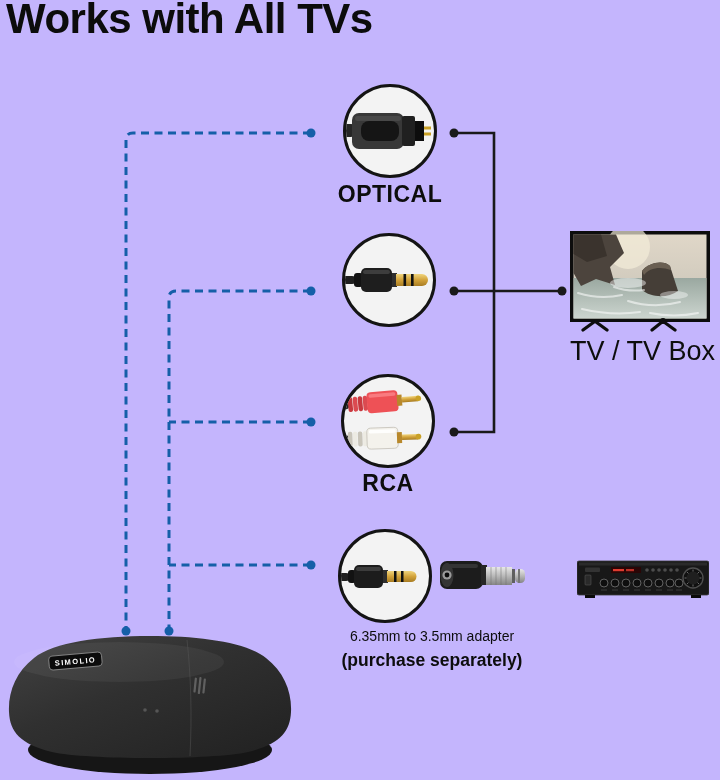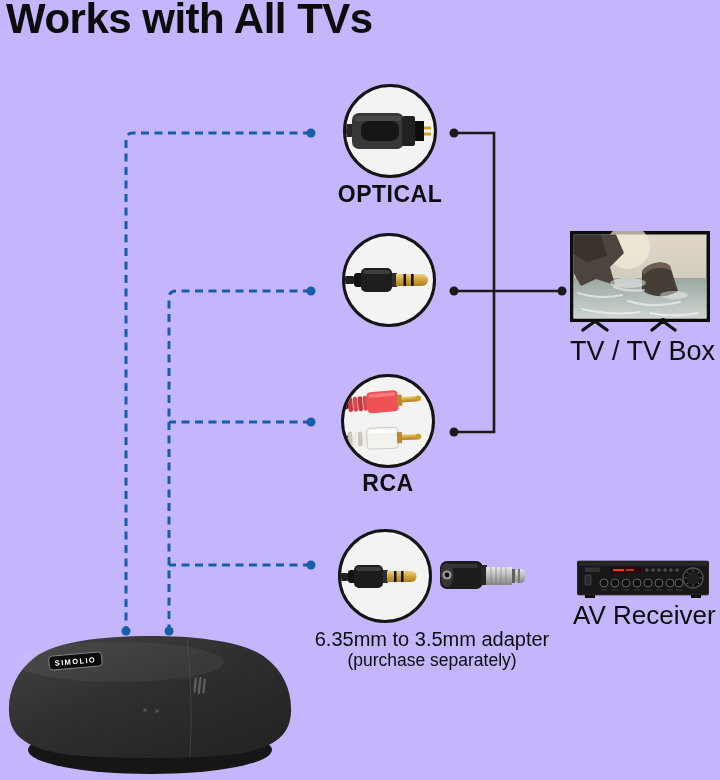--- a/index.html
+++ b/index.html
@@ -8,22 +8,22 @@
   .abs{position:absolute;}
   .title{left:6px;top:-4px;font-size:42px;font-weight:700;letter-spacing:-0.5px;color:#0c0c0c;margin:0;line-height:1.1;}
   .wires{left:0;top:0;pointer-events:none;}
   .dash{fill:none;stroke:var(--accent-blue,#155fa8);stroke-width:3;stroke-dasharray:8 5.5;}
   .bdot{fill:var(--accent-blue,#155fa8);}
   .solid{fill:none;stroke:var(--line-black,#1a1a1a);stroke-width:2.6;}
   .kdot{fill:var(--line-black,#1a1a1a);}
   .circle{border:3px solid #141414;border-radius:50%;background:#f3f3f3;overflow:hidden;box-sizing:border-box;}
   .circle svg{position:absolute;left:0;top:0;}
   .conn-label{font-size:23px;font-weight:700;text-align:center;letter-spacing:0.5px;color:#0d0d0d;}
-  .adapter-label{font-size:20px;font-weight:400;text-align:center;color:#0d0d0d;}
-  .adapter-sublabel{font-size:17.5px;font-weight:400;text-align:center;color:#0d0d0d;}
+  .adapter-label{font-size:14px;font-weight:400;text-align:center;color:#0d0d0d;}
+  .adapter-sublabel{font-size:17.5px;font-weight:700;text-align:center;color:#0d0d0d;}
   .dev-label{font-size:26px;font-weight:400;text-align:left;color:#0d0d0d;}
 </style>
 </head>
 <body>
 
 <div class="canvas">
 
   <h1 class="abs title">Works with All TVs</h1>
 
   <svg class="abs wires" width="720" height="780" viewBox="0 0 720 780">
@@ -245,21 +245,20 @@
           <line x1="122.5" y1="21" x2="124.5" y2="21"></line>
         <line x1="110" y1="15" x2="111.4" y2="16.4"></line>
           <line x1="120.6" y1="25.6" x2="122" y2="27"></line>
         <line x1="122" y1="15" x2="120.6" y2="16.4"></line>
           <line x1="111.4" y1="25.6" x2="110" y2="27"></line>
       </g>
     </g>
     <rect x="8" y="38" width="10" height="3" fill="#0a0a0a"></rect>
     <rect x="114" y="38" width="10" height="3" fill="#0a0a0a"></rect>
   </svg>
-  <div class="abs dev-label" style="left:573px;top:600px;width:146px;">AV Receiver</div>
 
   <svg class="abs" style="left:4px;top:634px;" width="292" height="146" viewBox="0 0 292 146">
     <defs>
       <linearGradient id="shellg" x1="0" y1="0" x2="0.9" y2="1">
         <stop offset="0" stop-color="#434343"></stop>
           <stop offset="0.45" stop-color="#303030"></stop>
           <stop offset="1" stop-color="#222222"></stop>
       </linearGradient>
     </defs>
     <ellipse cx="146" cy="116" rx="122" ry="24" fill="#161616"></ellipse>

